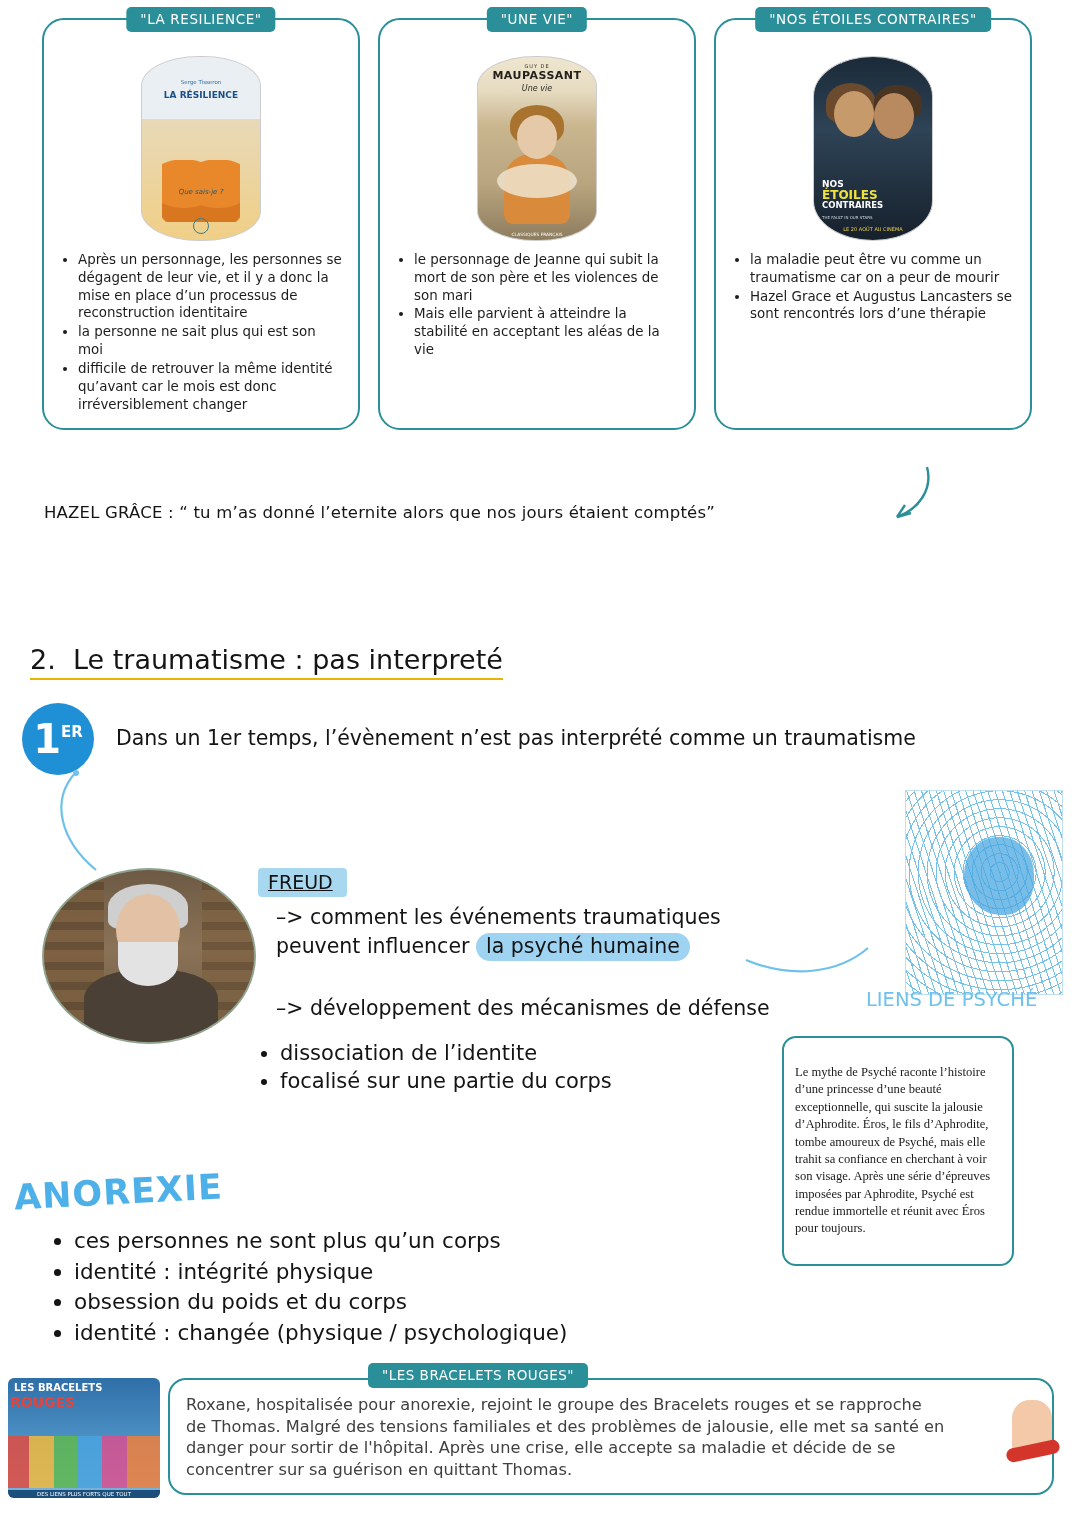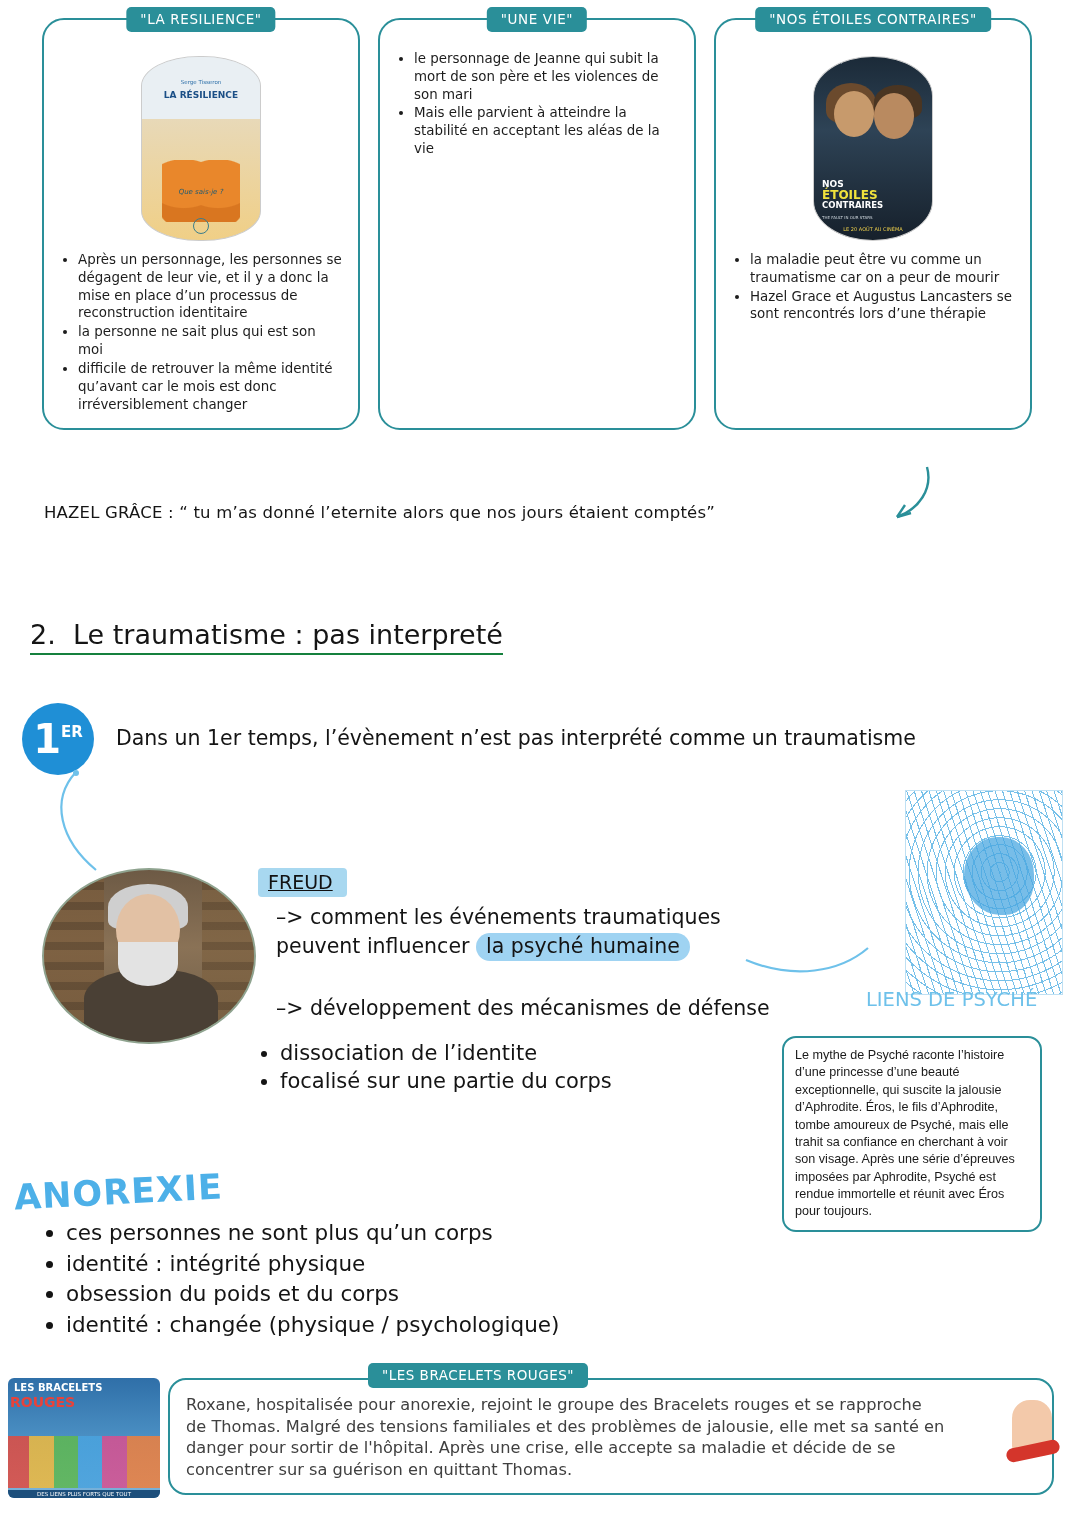--- a/index.html
+++ b/index.html
@@ -131,25 +131,25 @@
     position: absolute;
     top: 465px;
     left: 845px;
     width: 90px;
     height: 62px;
   }
 
   
   .section-heading {
     position: absolute;
-    top: 619px;
+    top: 644px;
     left: 30px;
     font-size: 27px;
     color: #151515;
-    border-bottom: 2px solid #15803d;
+    border-bottom: 2px solid #eab308;
     padding-bottom: 3px;
     font-family: "DejaVu Sans", sans-serif;
   }
 
   
   .badge-1er {
     position: absolute;
     top: 703px;
     left: 22px;
     width: 72px;
@@ -266,48 +266,48 @@
     left: 866px;
     font-size: 19.5px;
     color: #6ec1ea;
     font-family: "DejaVu Sans", sans-serif;
     white-space: nowrap;
   }
   .psyche-box {
     position: absolute;
     top: 1036px;
     left: 782px;
-    width: 260px;
+    width: 232px;
     border: 2px solid #2a8f99;
     border-radius: 14px;
-    padding: 9px 11px;
+    padding: 26px 11px;
     font-size: 12.6px;
     line-height: 1.38;
     color: #1a1a1a;
     background: #fff;
-    font-family: Liberation Sans, sans-serif;
+    font-family: Liberation Serif, serif;
   }
 
   
   .anorexie-title {
     position: absolute;
     top: 1172px;
     left: 14px;
     font-size: 35px;
     font-weight: bold;
     color: #4db0e8;
     font-family: "DejaVu Sans", sans-serif;
     transform: rotate(-3deg);
     letter-spacing: 1px;
   }
   .anorexie-list {
     position: absolute;
     top: 1218px;
     left: 36px;
-    margin: 0; padding-left: 30px;
+    margin: 8px; padding-left: 30px;
     font-size: 21.5px;
     line-height: 1.42;
     color: #141414;
     font-family: "DejaVu Sans", sans-serif;
   }
 
   
   .br-card {
     position: absolute;
     top: 1378px;
@@ -383,20 +383,32 @@
     </div>
     <ul>
       <li>Après un personnage, les personnes se dégagent de leur vie, et il y a donc la mise en place d’un processus de reconstruction identitaire</li>
       <li>la personne ne sait plus qui est son moi</li>
       <li>difficile de retrouver la même identité qu’avant car le mois est donc irréversiblement changer</li>
     </ul>
   </div>
 
   <div class="card">
     <div class="card-title">"UNE VIE"</div>
+    <div class="card-img-wrap">
+      <div class="bookcover cv2">
+        <div class="t1">GUY DE</div>
+        <div class="t2">MAUPASSANT</div>
+        <div class="t3">Une vie</div>
+        <div class="body"></div>
+        <div class="shawl"></div>
+        <div class="hair"></div>
+        <div class="face"></div>
+        <div class="bot">CLASSIQUES FRANÇAIS</div>
+      </div>
+    </div>
     <ul>
       <li>le personnage de Jeanne qui subit la mort de son père et les violences de son mari</li>
       <li>Mais elle parvient à atteindre la stabilité en acceptant les aléas de la vie</li>
     </ul>
   </div>
 
   <div class="card">
     <div class="card-title">"NOS ÉTOILES CONTRAIRES"</div>
     <div class="card-img-wrap">
       <div class="bookcover posterish cv3">

